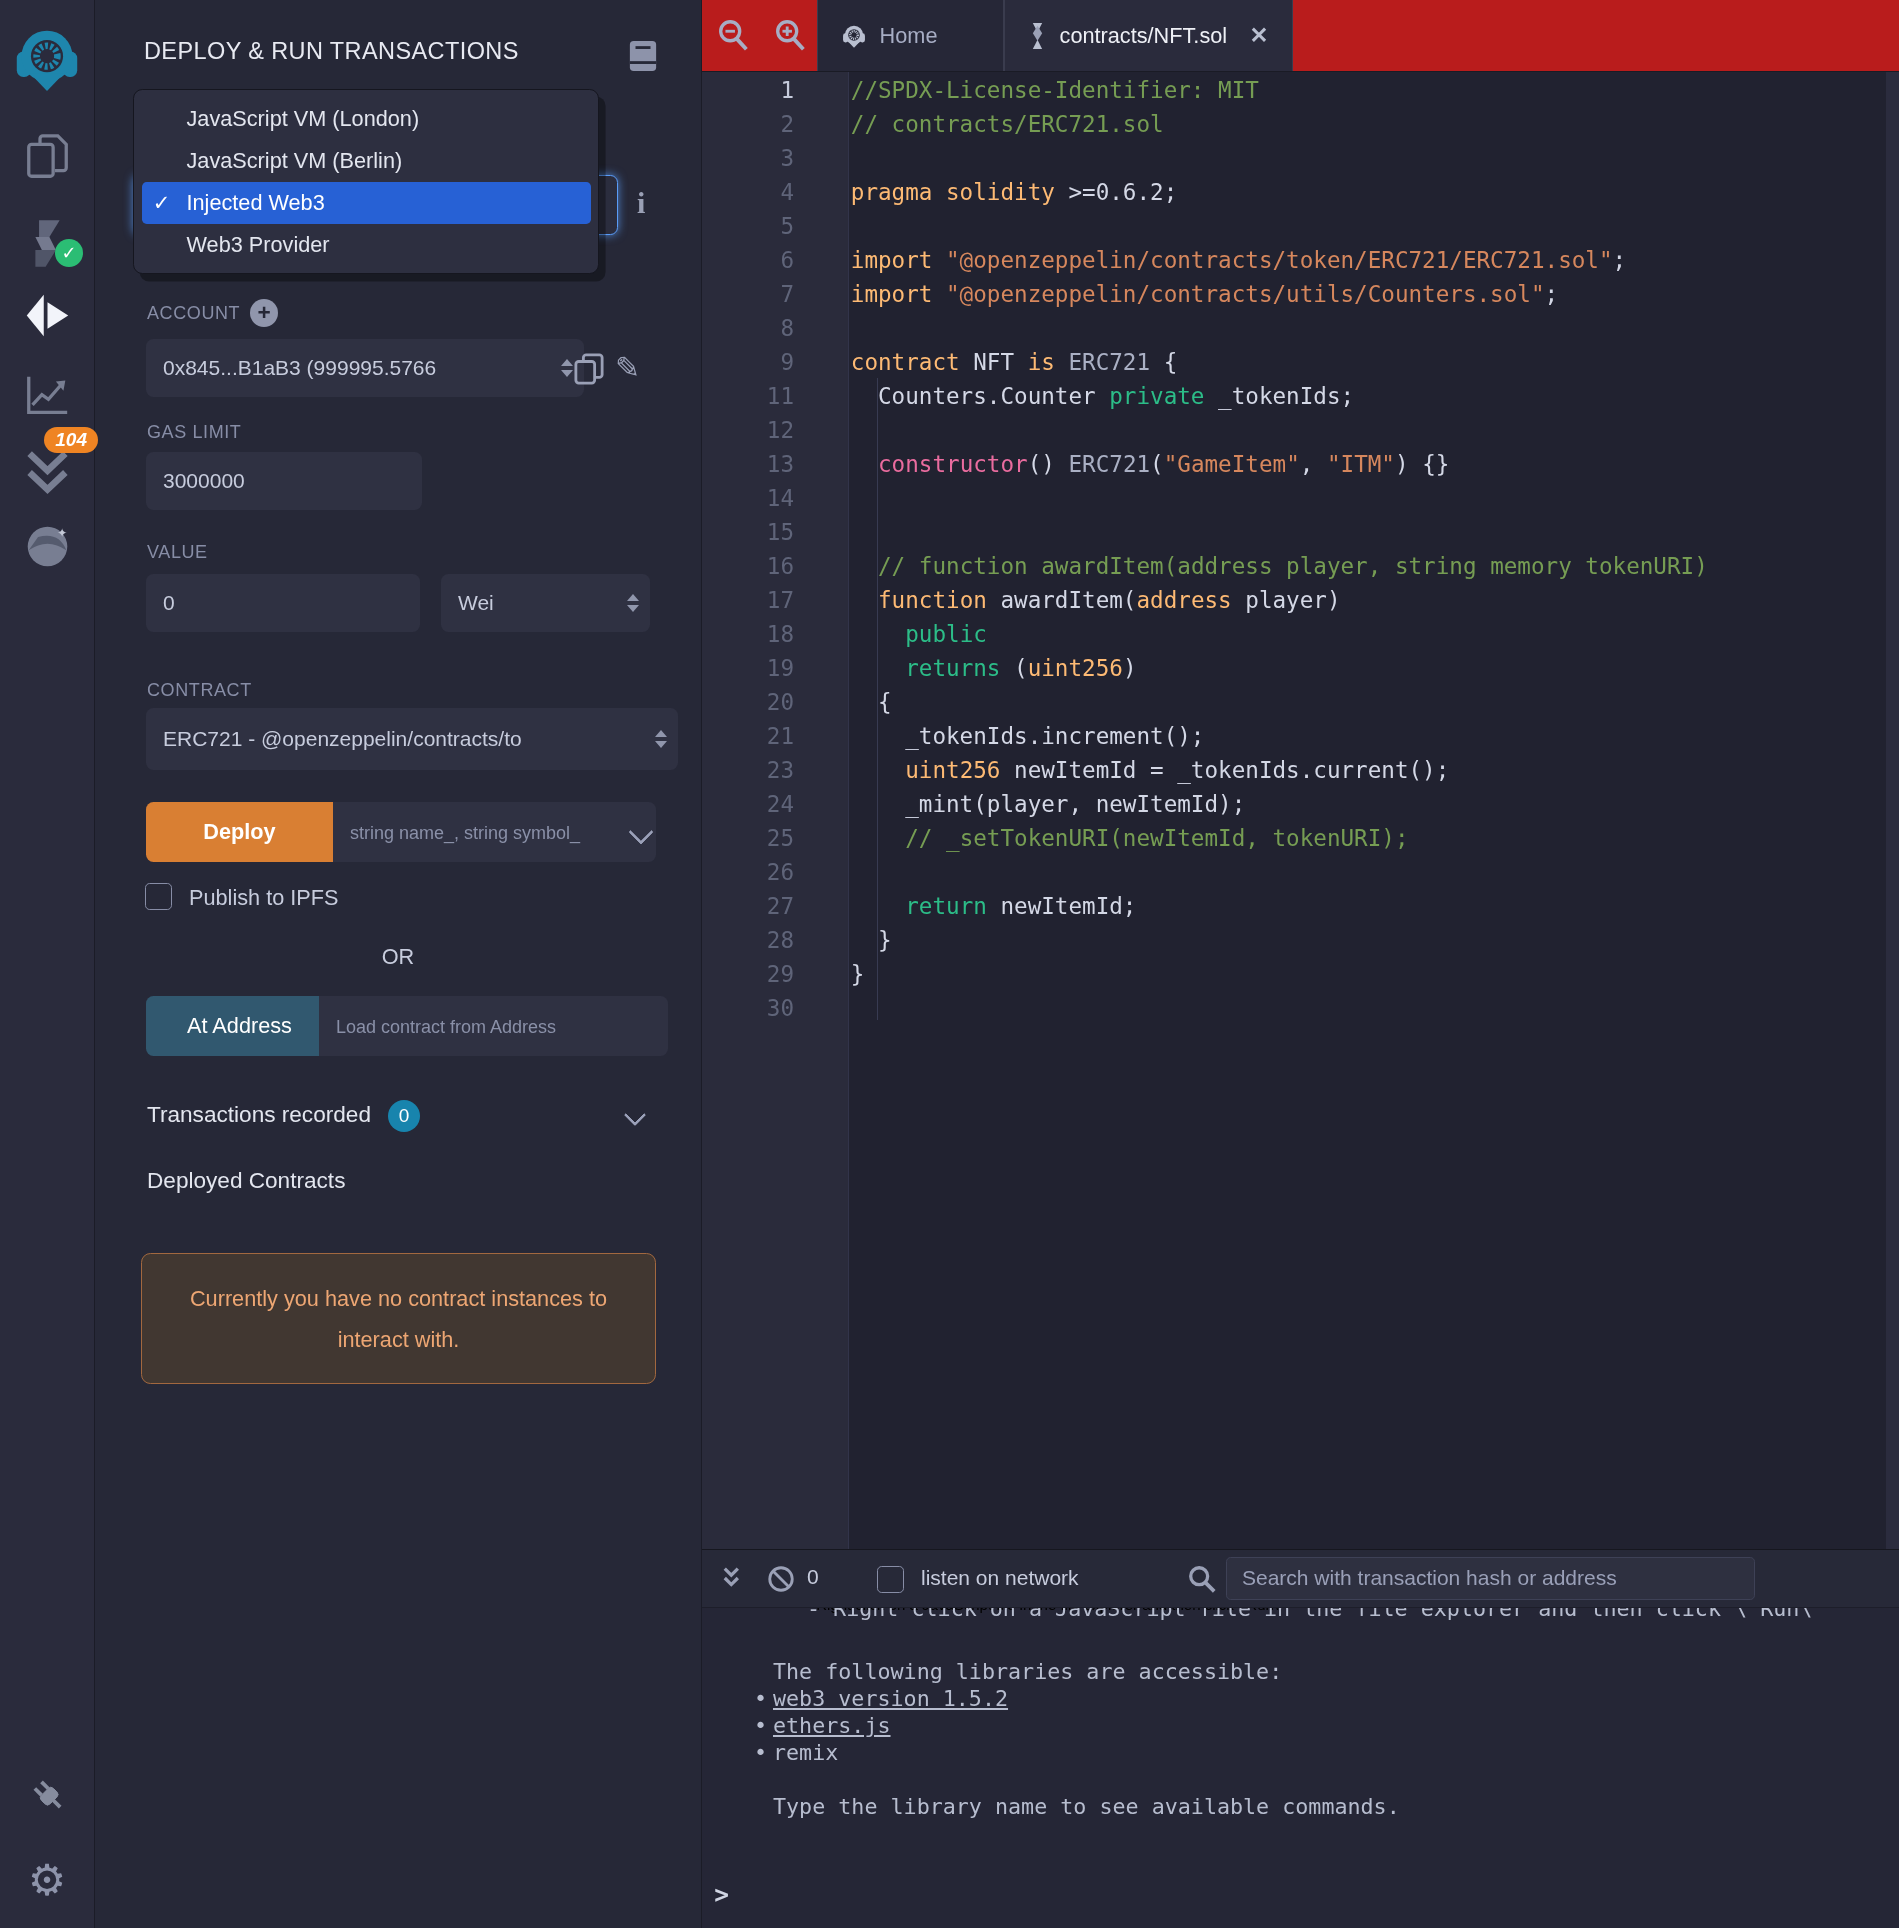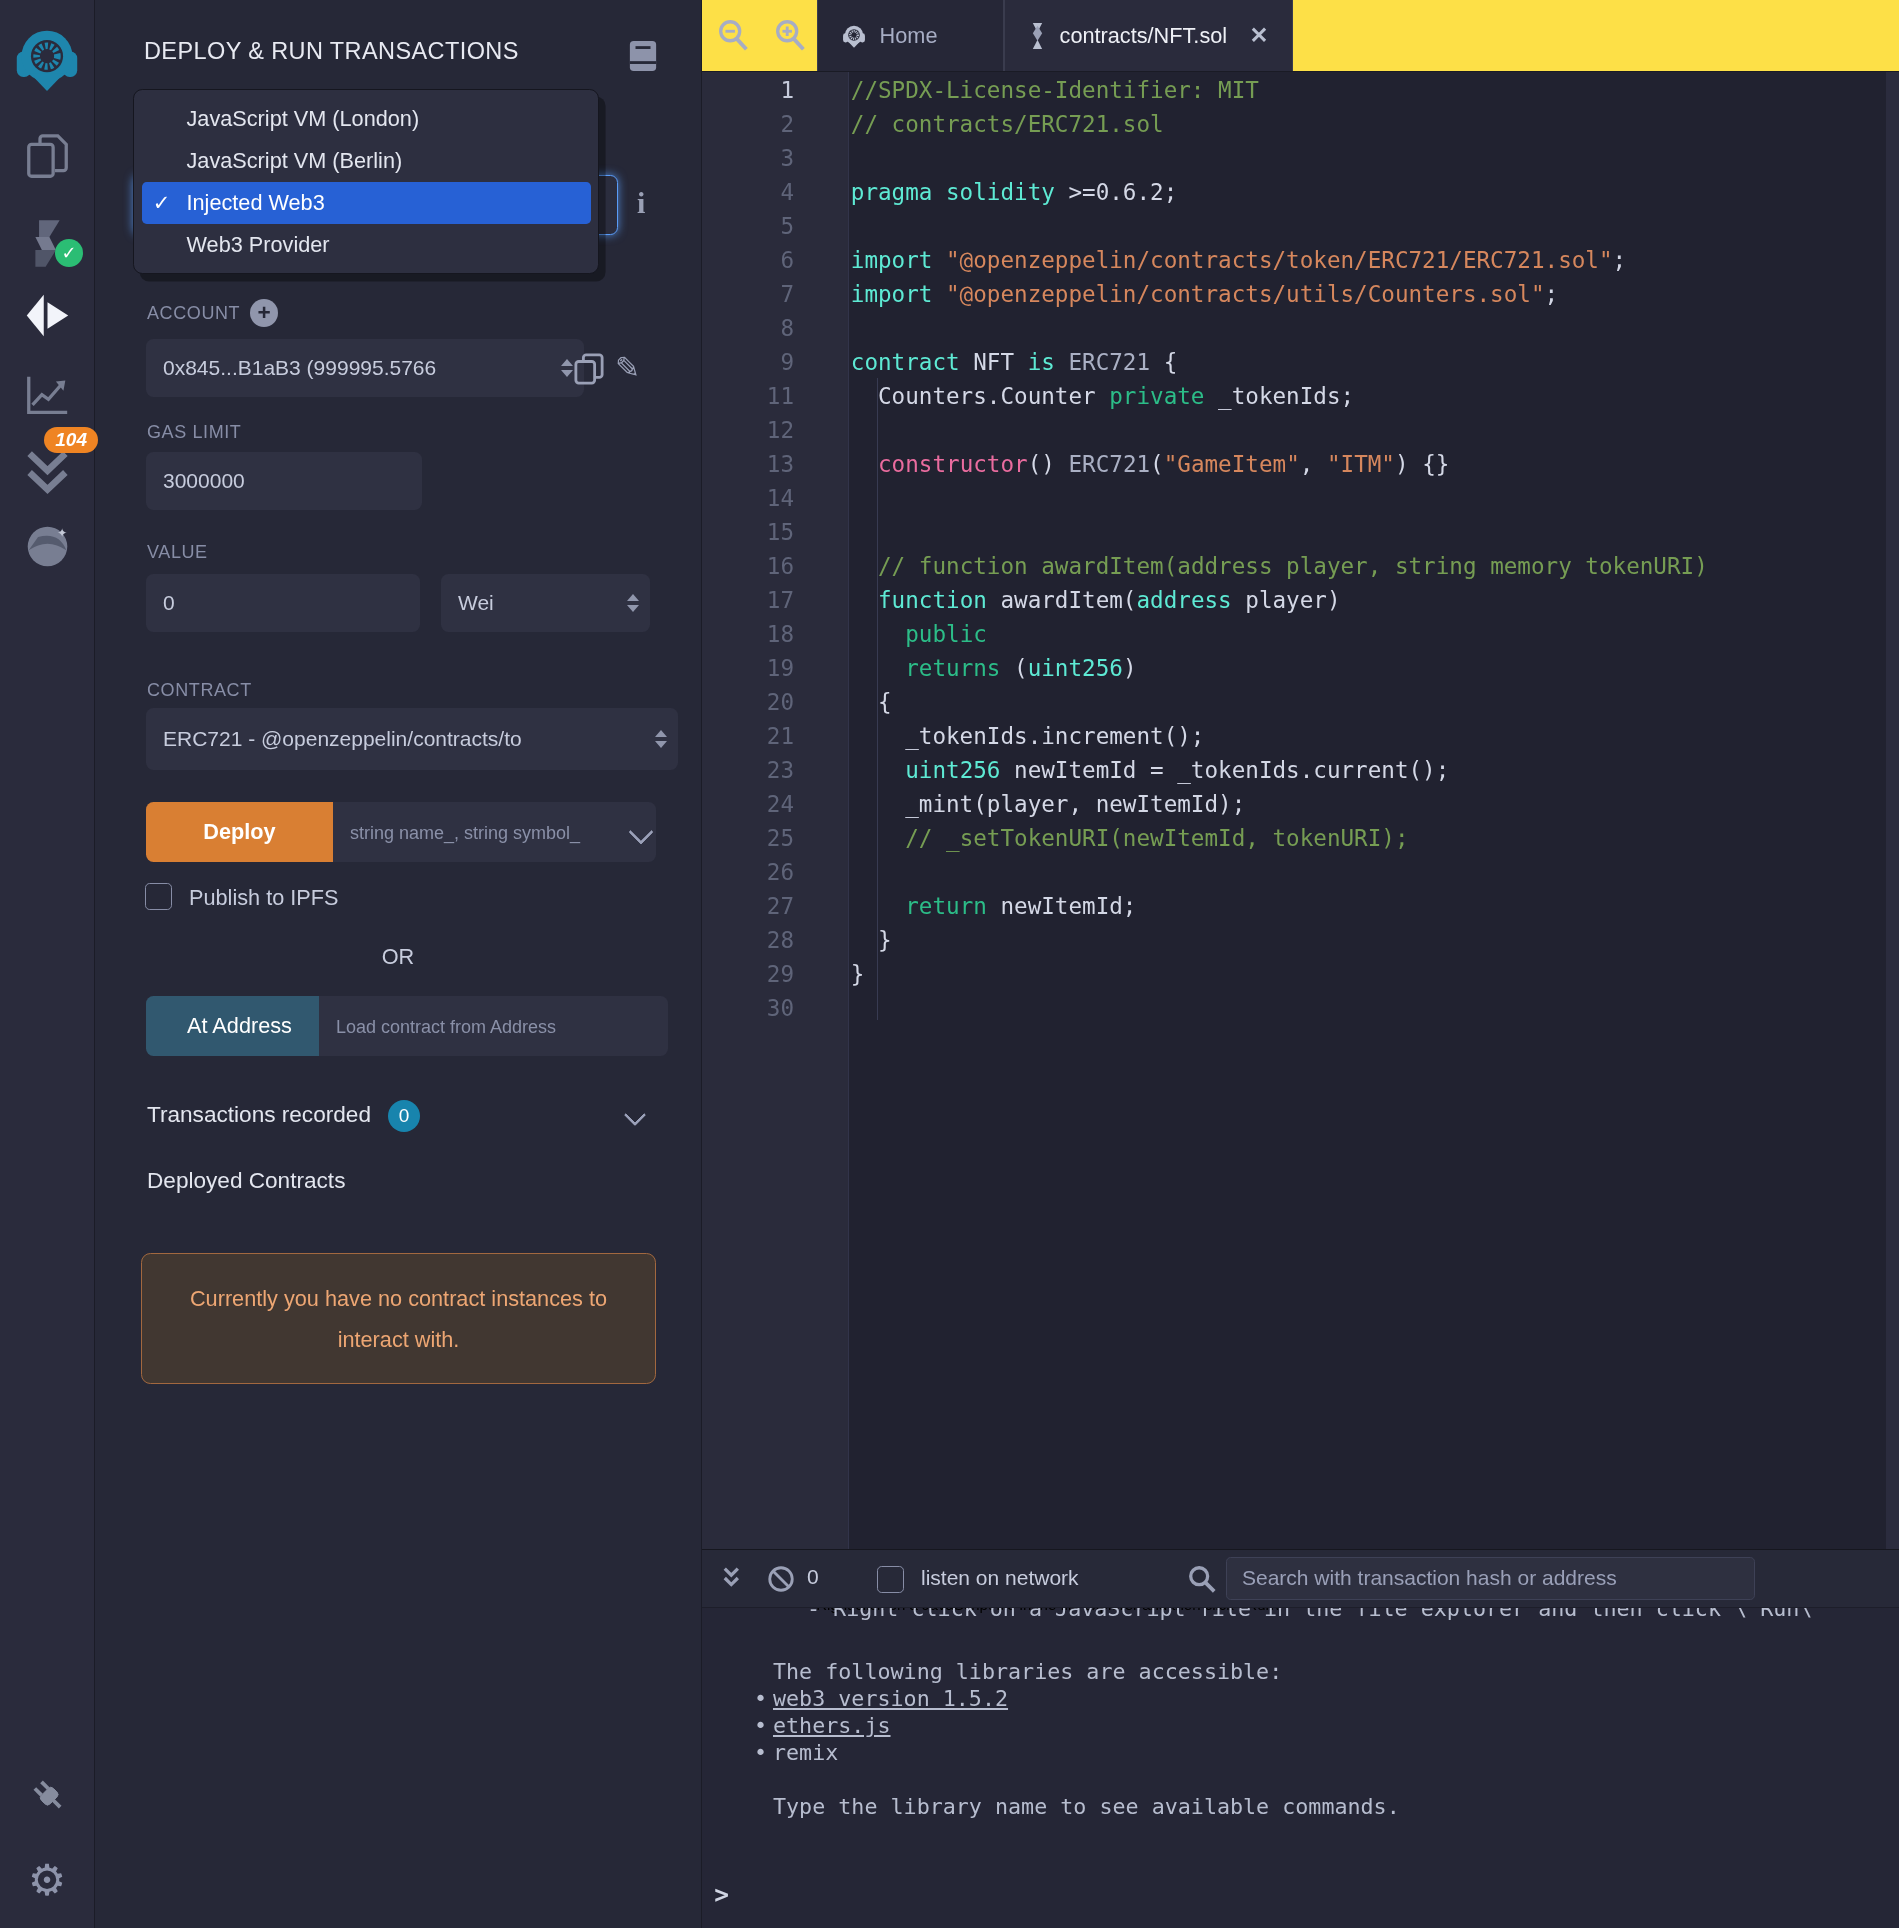--- a/index.html
+++ b/index.html
@@ -43,32 +43,32 @@
   .checkbox{position:absolute;width:25.4px;height:25.4px;border:1.9px solid #878da6;border-radius:4.7px;background:transparent;}
   .btn{position:absolute;display:flex;align-items:center;justify-content:center;font-size:21.7px;color:#fff;border-radius:7.5px 0 0 7.5px;}
   .attached-input{border-radius:0 7.5px 7.5px 0;}
   .warn-box{position:absolute;left:46px;top:1253px;width:515px;height:131px;background:#413731;
             border:0.9px solid #a2683f;border-radius:9.4px;color:#eda673;font-size:21.7px;display:flex;
             align-items:center;justify-content:center;text-align:center;line-height:41px;padding:0 28px;box-sizing:border-box;}
   .badge-count{display:inline-flex;width:32px;height:32px;border-radius:50%;background:#1884ad;color:#fff;
                font-size:19px;align-items:center;justify-content:center;margin-left:17px;vertical-align:middle;}
   
   #editor{position:absolute;left:702px;top:0;width:1197px;height:1549px;background:#212230;}
-  #tabbar{position:absolute;left:0;top:0;width:100%;height:71px;background:#fde047;border-bottom:0.9px solid #1a1b25;}
+  #tabbar{position:absolute;left:0;top:0;width:100%;height:71px;background:#b91c1c;border-bottom:0.9px solid #1a1b25;}
   .tab{position:absolute;top:0;height:71px;display:flex;align-items:center;gap:13px;font-size:21.7px;color:#a7adc4;
        border-left:0.9px solid #3a3c4e;border-right:0.9px solid #3a3c4e;padding:0 22.6px;box-sizing:border-box;background:#262737;}
   .tab.active{background:#2a2b3c;color:#eef0f6;}
   .tab .close{color:#b9bfd0;font-size:22.6px;font-weight:bold;margin-left:9.4px;}
   #gutter{position:absolute;left:0;top:71px;width:146px;height:1478px;background:#2a2b3b;border-right:0.9px solid #32344a;}
   #code{position:absolute;left:0;top:73px;width:100%;}
   .code-line{display:flex;height:34px;line-height:34px;font-family:"DejaVu Sans Mono",monospace;font-size:22.6px;}
   .ln{width:146px;min-width:146px;text-align:right;padding-right:54px;box-sizing:border-box;color:#5f6479;}
   .ln.active{color:#c6cbdc;}
   .lc{white-space:pre;padding-left:2.8px;}
-  .tok-cm{color:#769d53}.tok-kw{color:#5eead4}.tok-kw2{color:#d9883d}.tok-kw3{color:#2cbd88}
+  .tok-cm{color:#769d53}.tok-kw{color:#fdba74}.tok-kw2{color:#d9883d}.tok-kw3{color:#2cbd88}
   .tok-kw4{color:#ea6c9f}.tok-str{color:#d6875d}.tok-typ{color:#aab0c4}.tok-id{color:#d4d8e6}
   #indent-guide{position:absolute;left:175px;top:378px;width:0.9px;height:642px;background:#383b52;}
   #scroll-strip{position:absolute;right:0;top:71px;width:13px;height:1478px;background:#2b2c3e;}
   
   #terminal{position:absolute;left:702px;top:1549px;width:1197px;height:379px;background:#252636;}
   #term-bar{position:absolute;left:0;top:0;width:100%;height:57px;background:#272938;border-top:0.9px solid #16171f;
             border-bottom:0.9px solid #1d1e2a;z-index:3;display:flex;align-items:center;}
   #term-body{position:absolute;left:0;top:58px;width:100%;height:321px;font-family:"DejaVu Sans Mono",monospace;
              font-size:21.7px;color:#b7bdcf;}
   .t-line{height:27px;line-height:27px;white-space:pre;padding-left:19px;}

